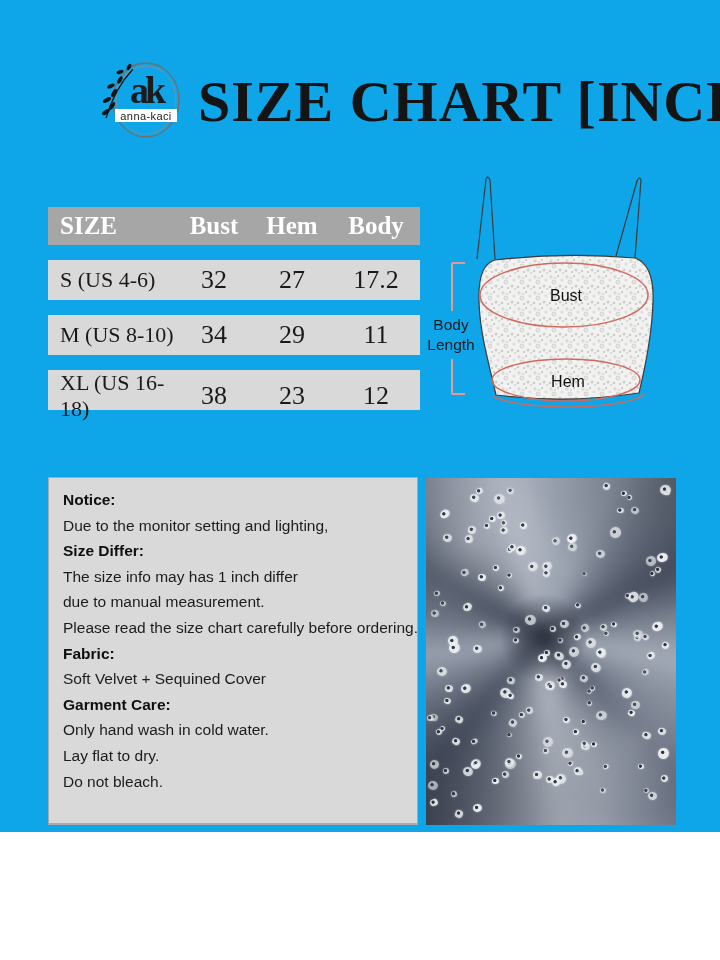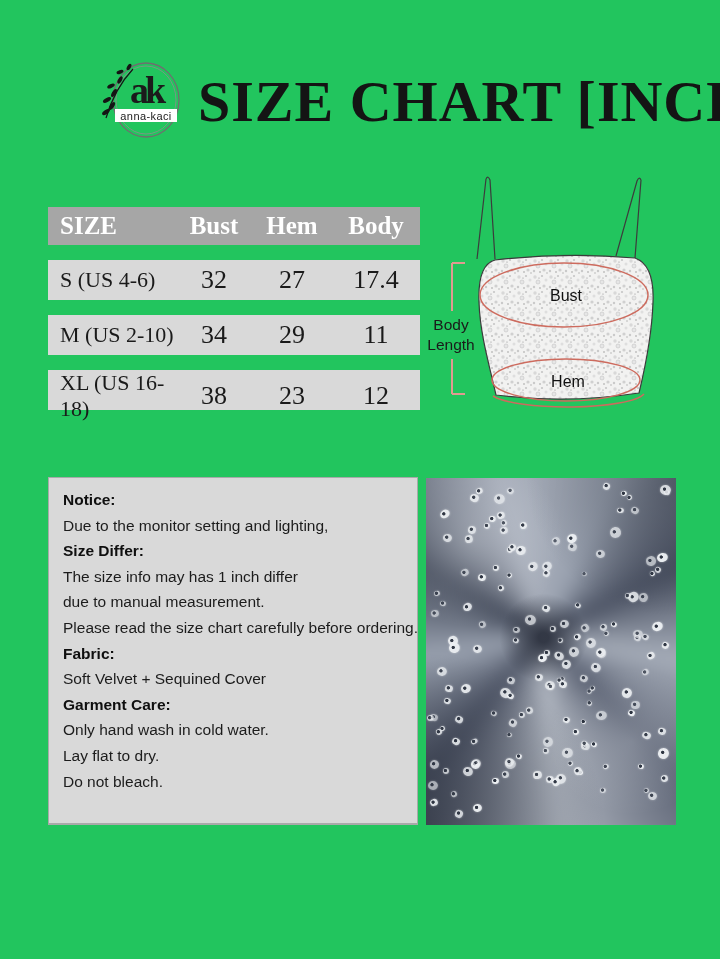--- a/index.html
+++ b/index.html
@@ -1,20 +1,20 @@
 <!DOCTYPE html>
 <html><head>
 <meta charset="utf-8">
 <style>
   * { box-sizing: border-box; }
   html,body { margin:0; padding:0; background:#ffffff; }
   .page {
     position: relative;
-    width: 720px; height: 959px;
-    background: #22c55e;
+    width: 720px; height: 832px;
+    background: #0ea5e9;
     font-family: "Liberation Serif", serif;
     overflow: hidden;
   }
 
   
   .logo-svg { position:absolute; left:98px; top:56px; width:96px; height:92px; }
   .page-title {
     position:absolute; left:198px; top:68px;
     font-size:58px; font-weight:bold; letter-spacing:1px;
     color:#141414; white-space:nowrap;
@@ -111,24 +111,24 @@
     <div class="t-head">
       <div class="cell-label">SIZE</div>
       <div class="cell-num">Bust</div>
       <div class="cell-num">Hem</div>
       <div class="cell-num">Body</div>
     </div>
     <div class="t-row">
       <div class="cell-label">S (US 4-6)</div>
       <div class="cell-num">32</div>
       <div class="cell-num">27</div>
-      <div class="cell-num">17.4</div>
+      <div class="cell-num">17.2</div>
     </div>
     <div class="t-row">
-      <div class="cell-label">M (US 2-10)</div>
+      <div class="cell-label">M (US 8-10)</div>
       <div class="cell-num">34</div>
       <div class="cell-num">29</div>
       <div class="cell-num">11</div>
     </div>
     <div class="t-row">
       <div class="cell-label">XL (US 16-18)</div>
       <div class="cell-num">38</div>
       <div class="cell-num">23</div>
       <div class="cell-num">12</div>
     </div>

